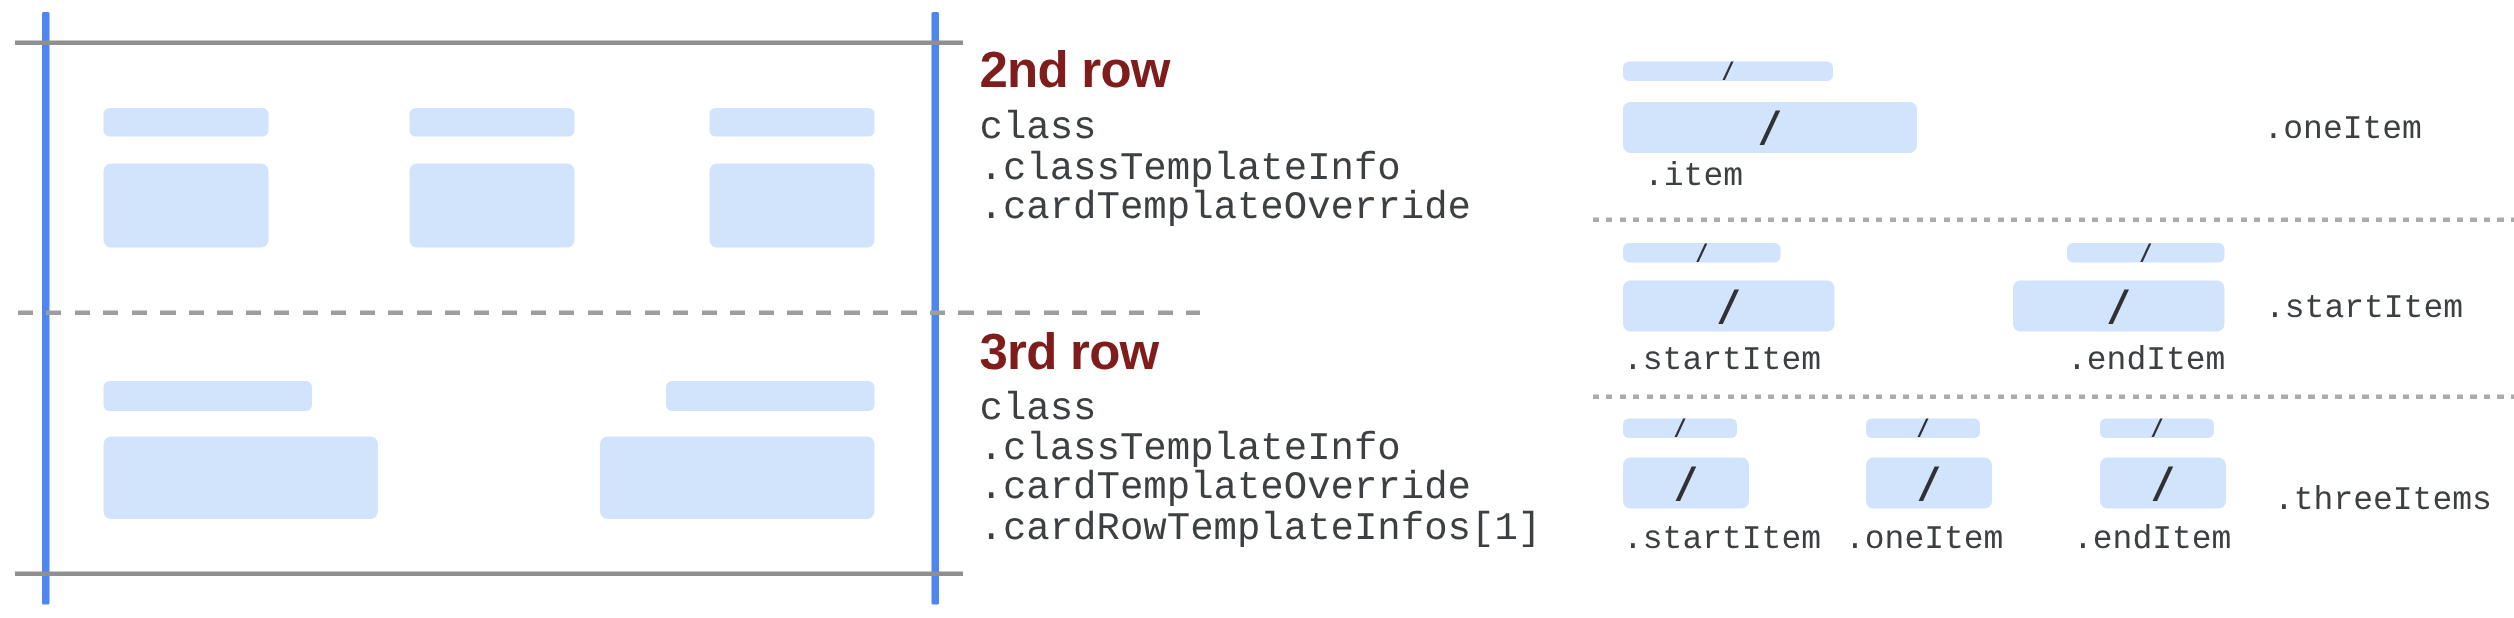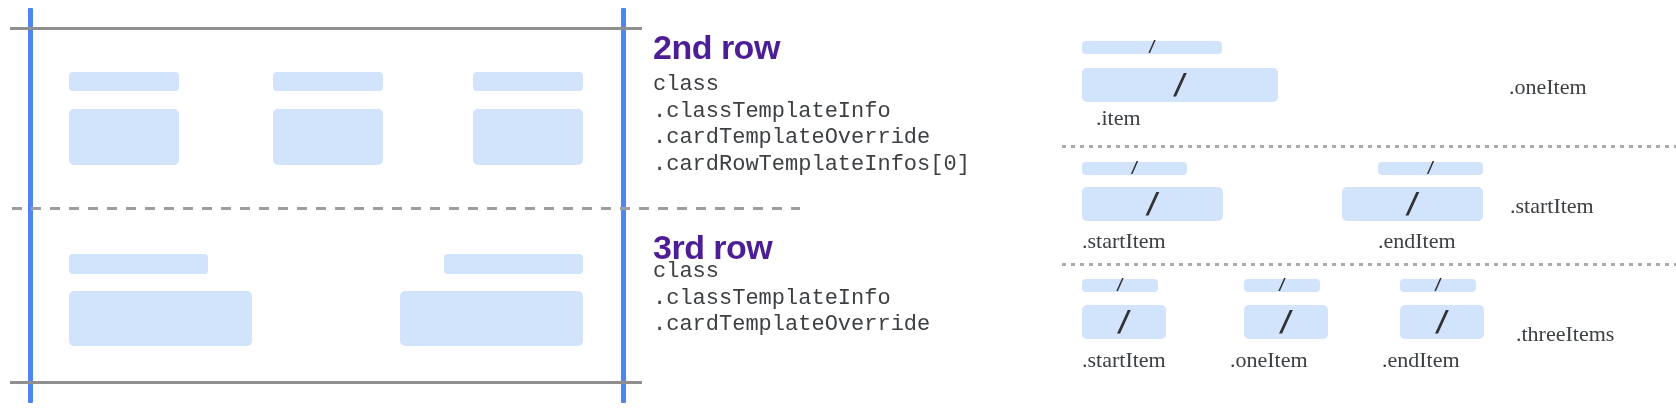--- a/index.html
+++ b/index.html
@@ -41,33 +41,33 @@
     font-weight: bold;
   }
   .slash.sm { font-size: 15px; }
   .slash.lg { font-size: 28px; }
 
   
   .row-title {
     font-family: "Liberation Sans", sans-serif;
     font-weight: bold;
     font-size: 34px;
-    color: #4c1d95;
+    color: #7f1d1d;
     letter-spacing: -0.5px;
     white-space: nowrap;
   }
   .code {
     font-family: "Liberation Mono", "DejaVu Sans Mono", monospace;
-    font-size: 22px;
+    font-size: 26px;
     line-height: 26.5px;
     color: #3c4043;
     white-space: nowrap;
   }
   .mono-label {
-    font-family: Liberation Serif, serif;
+    font-family: Liberation Mono, monospace;
     font-size: 22px;
     line-height: 22px;
     color: #3c4043;
     white-space: nowrap;
     text-align: center;
   }
 </style>
 </head>
 <body>
 
@@ -89,28 +89,28 @@
   <div class="abs bar sm" style="left:69px;  top:254px; width:139px; height:20px;"></div>
   <div class="abs bar" style="left:69px;  top:291px; width:183px; height:55px;"></div>
   <div class="abs bar sm" style="left:444px; top:254px; width:139px; height:20px;"></div>
   <div class="abs bar" style="left:400px; top:291px; width:183px; height:55px;"></div>
 
   <div class="abs row-title" style="left:653px; top:28px;">2nd row</div>
   <div class="abs code" style="left:653px; top:72px;">
     <div>class</div>
     <div>.classTemplateInfo</div>
     <div>.cardTemplateOverride</div>
-    <div>.cardRowTemplateInfos[0]</div>
   </div>
 
-  <div class="abs row-title" style="left:653px; top:228px;">3rd row</div>
+  <div class="abs row-title" style="left:653px; top:216px;">3rd row</div>
   <div class="abs code" style="left:653px; top:259px;">
     <div>class</div>
     <div>.classTemplateInfo</div>
     <div>.cardTemplateOverride</div>
+    <div>.cardRowTemplateInfos[1]</div>
   </div>
 
   <div class="abs bar sm" style="left:1082px; top:41px; width:140px; height:13px;">
     <span class="slash sm" style="line-height:13px;">/</span>
   </div>
   <div class="abs bar" style="left:1082px; top:68px; width:196px; height:34px;">
     <span class="slash lg" style="line-height:34px;">/</span>
   </div>
   <div class="abs mono-label" style="left:1096px; top:107px;">.item</div>
   <div class="abs mono-label" style="left:1509px; top:76px;">.oneItem</div>

